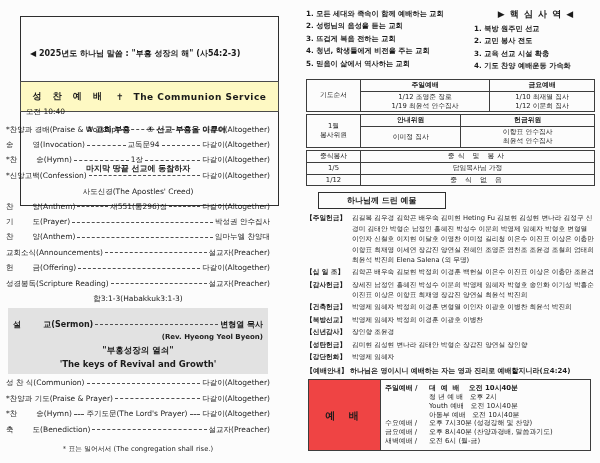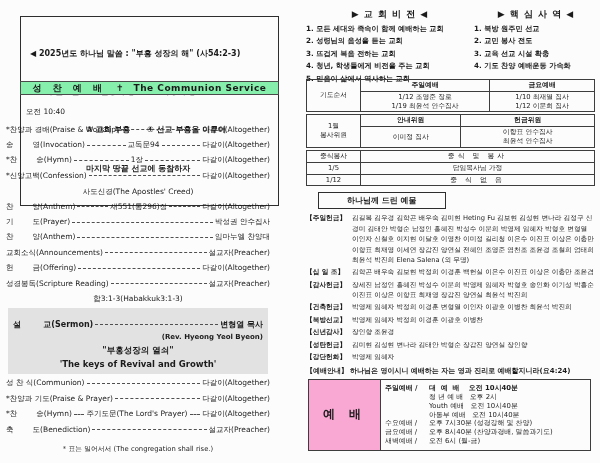--- a/index.html
+++ b/index.html
@@ -16,22 +16,22 @@
   #right-page { left:300px; width:300px; }
 
   
   .slogan-box {
     position:absolute; left:20px; top:16px; width:259px;
     border:1.5px solid #2e2e2e; padding:5px 7px 4px 9px;
     font-weight:bold; font-size:8px; line-height:1.6; white-space:pre;
   }
   .slogan-box .indent { padding-left:56px; }
   .title-bar {
-    position:absolute; left:20px; top:81px; width:259px; height:14px;
-    background:#86efac; border:1px solid #4a4a4a;
+    position:absolute; left:20px; top:81px; width:259px; height:31px;
+    background:#fef9c3; border:1px solid #4a4a4a;
     display:flex; align-items:center; justify-content:center; gap:10px;
     font-weight:bold; font-size:9px;
   }
   .title-bar .kr { letter-spacing:4px; }
   .title-bar .en { letter-spacing:0.5px; }
   .service-time { position:absolute; left:26px; top:107px; font-size:7.5px; }
   .worship { position:absolute; left:6px; top:122px; width:264px; }
   .wrow { display:flex; align-items:center; height:15.4px; font-size:7.5px; }
   .wl, .wc, .wr { white-space:pre; }
   .leader { flex:1 1 auto; min-width:5px; height:0; border-bottom:1px dashed #4f4f4f; margin:0 2px; }
@@ -64,21 +64,21 @@
     display:inline-block; border:1.5px solid #2e2e2e; padding:2px 28px;
     font-weight:bold; font-size:8px; margin:4px 0 4px 12px;
   }
   .ocat { display:flex; font-size:6.7px; line-height:1.55; margin-bottom:2px; }
   .olbl { flex:0 0 46px; font-weight:bold; white-space:pre; }
   .onames { flex:1; }
 
   .worship-info { display:flex; font-size:7px; font-weight:bold; margin:4px 0 3px 0; }
   .worship-info .wi-label { flex:0 0 44px; }
   .sched-table { width:283px; margin-left:2px; }
-  .sched-table td.wcell { width:72px; background:#f9a8d4; font-size:12px; letter-spacing:5px; font-weight:bold; }
+  .sched-table td.wcell { width:72px; background:#ef4444; font-size:10px; letter-spacing:5px; font-weight:bold; }
   .sched-table td.scell { text-align:left; padding:4px 4px; }
   .srow { display:flex; font-size:6.9px; line-height:1.27; }
   .srow .sname { flex:0 0 44px; white-space:pre; }
   .srow .sdetail { white-space:pre; }
   .srow.bold { font-weight:bold; }
 </style>
 </head>
 <body>
 
 <div class="page" id="left-page">
@@ -193,21 +193,20 @@
     </div>
 
     <div class="footnote">* 표는 일어서서 (The congregation shall rise.)</div>
   </div>
 </div>
 
 <div class="page" id="right-page">
 
   <div class="top-lists">
     <div class="vision-col">
-      <div class="list-title">▶ 교 회 비 전 ◀</div>
       <ul class="nlist">
         <li>1.  모든 세대와 족속이 함께 예배하는 교회</li>
         <li>2.  성령님의 음성을 듣는 교회</li>
         <li>3.  뜨겁게 복음 전하는 교회</li>
         <li>4.  청년, 학생들에게 비전을 주는 교회</li>
         <li>5.  믿음이 삶에서 역사하는 교회</li>
       </ul>
     </div>
     <div class="ministry-col">
       <div class="list-title">▶ 핵 심 사 역 ◀</div>

